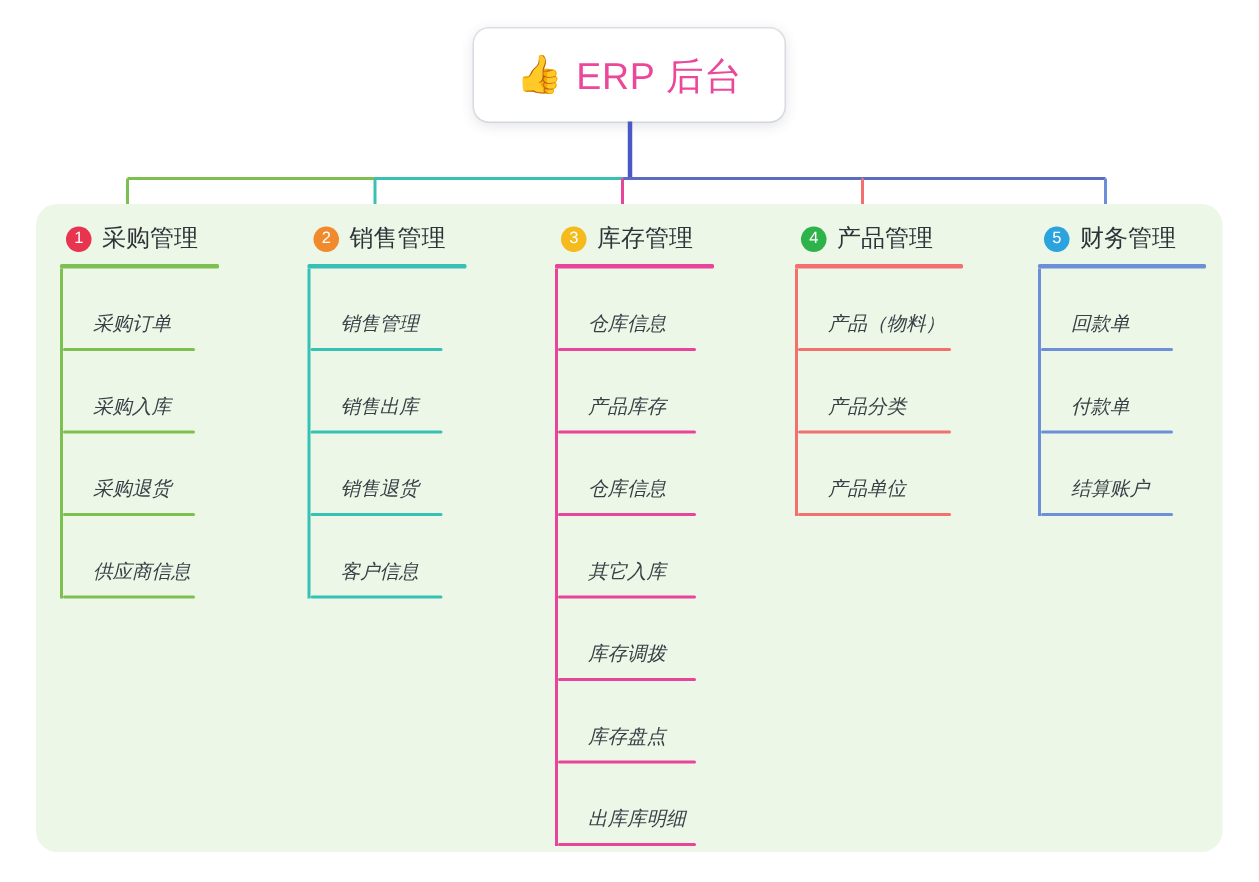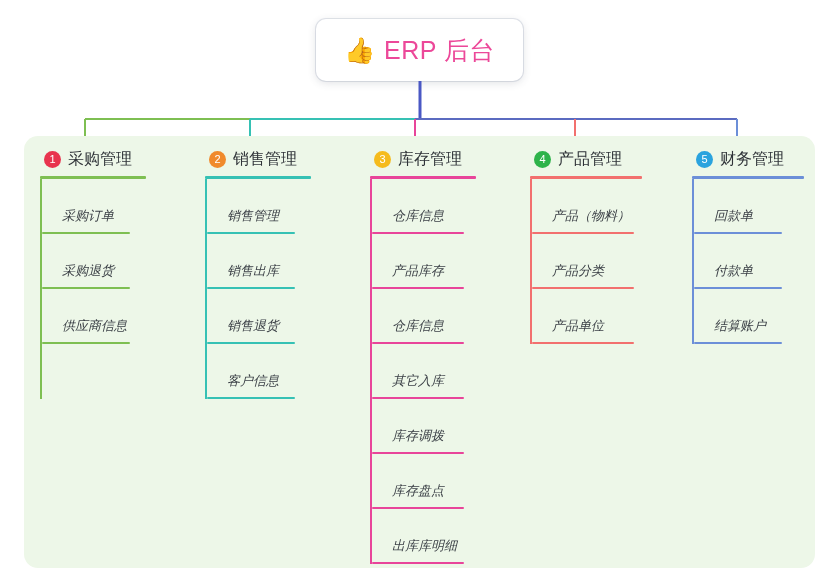--- a/index.html
+++ b/index.html
@@ -100,20 +100,24 @@
           <span class="branch-title">采购管理</span>
         </div>
         <div class="head-rule" style="width: 106px; background: rgb(126, 191, 82);"></div>
         <div class="leaves" style="height: 220px;">
           <div class="trunk" style="height: 220px; background: rgb(126, 191, 82);"></div>
           <div class="leaf">
             <span class="leaf-label">采购订单</span>
             <div class="leaf-rule" style="width: 88px; background: rgb(126, 191, 82);"></div>
           </div>
           <div class="leaf">
+            <span class="leaf-label">采购入库</span>
+            <div class="leaf-rule" style="width: 88px; background: rgb(126, 191, 82);"></div>
+          </div>
+          <div class="leaf">
             <span class="leaf-label">采购退货</span>
             <div class="leaf-rule" style="width: 88px; background: rgb(126, 191, 82);"></div>
           </div>
           <div class="leaf">
             <span class="leaf-label">供应商信息</span>
             <div class="leaf-rule" style="width: 88px; background: rgb(126, 191, 82);"></div>
           </div>
         </div>
       </div>
       <div class="branch" style="left: 205px;">

